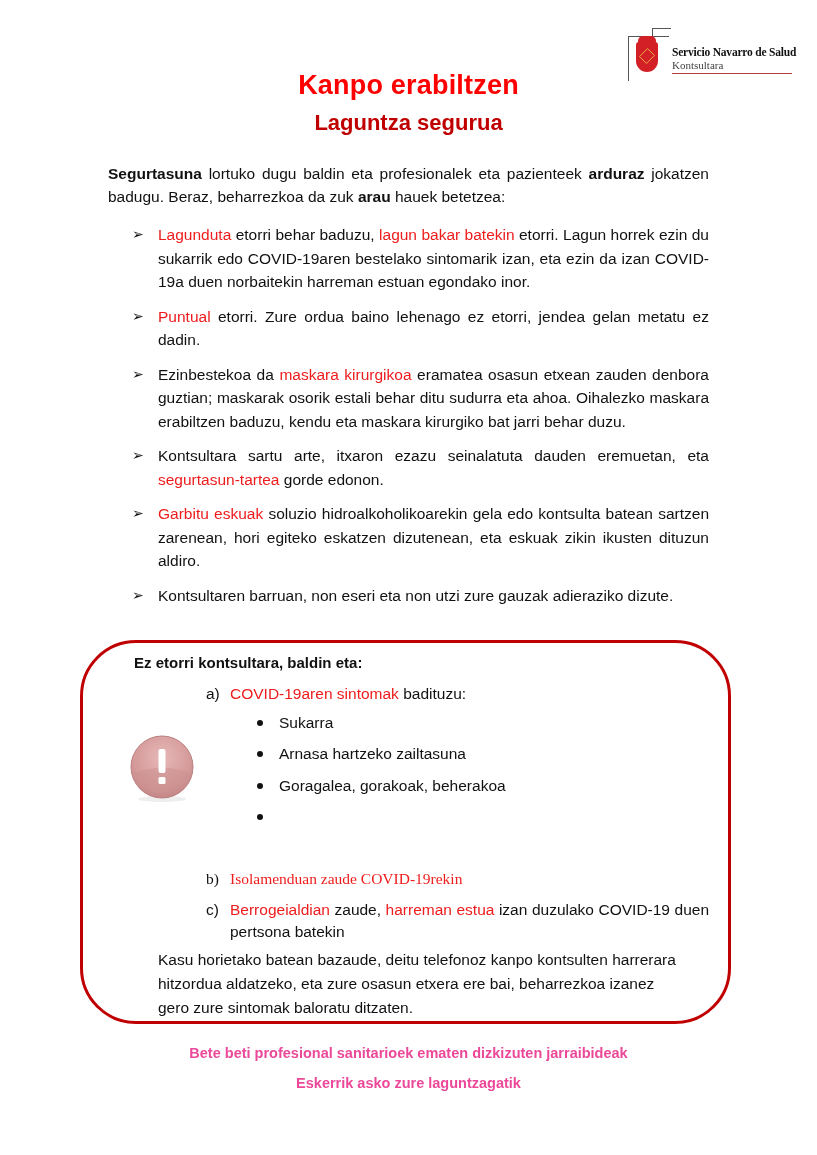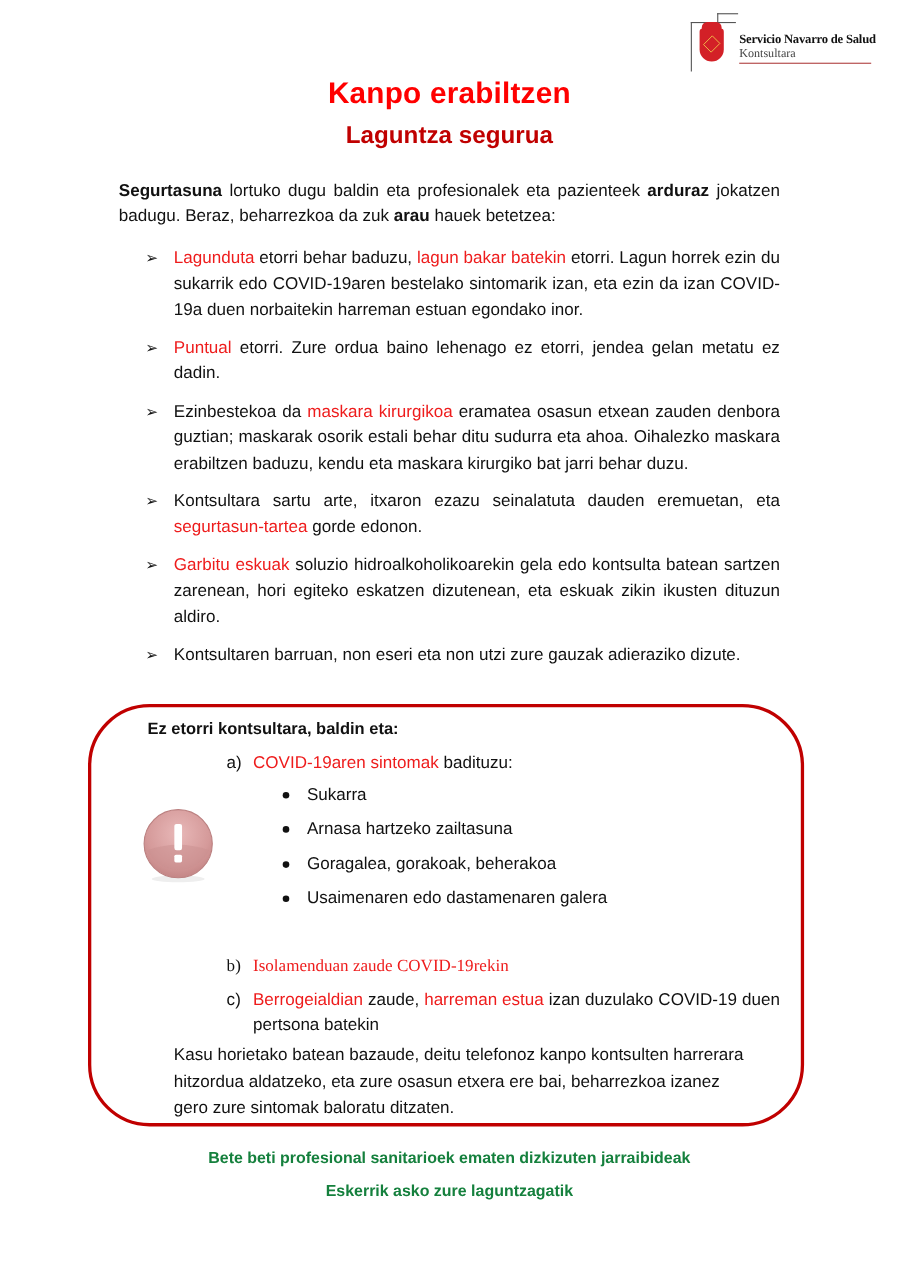--- a/index.html
+++ b/index.html
@@ -5,21 +5,21 @@
   html, body { margin: 0; padding: 0; background: #ffffff; }
   body {
     width: 817px; height: 1155px; position: relative; overflow: hidden;
     font-family: "Liberation Sans", "DejaVu Sans", sans-serif;
     color: #111111;
   }
   .red { color: #ee1c1c; }
   b { font-weight: bold; }
 
   
-  .logo { position: absolute; left: 626px; top: 12px; width: 170px; height: 54px; }
+  .logo { position: absolute; left: 626px; top: 28px; width: 170px; height: 54px; }
   .logo .bracket {
     position: absolute; left: 2px; top: 8px; width: 40px; height: 44px;
     border-left: 1.5px solid #555; border-top: 1.5px solid #555;
   }
   .logo .bracket2 {
     position: absolute; left: 26px; top: 0px; width: 18px; height: 14px;
     border-left: 1.5px solid #555; border-top: 1.5px solid #555;
   }
   .logo .shield {
     position: absolute; left: 10px; top: 14px; width: 22px; height: 30px;
@@ -94,21 +94,21 @@
     position: absolute; left: 2px; top: 8px; width: 6px; height: 6px; border-radius: 50%; background: #111;
   }
 
   .warn-note {
     position: absolute; left: 158px; top: 948px; width: 520px; font-size: 15.5px; line-height: 24px;
   }
 
   
   .footer1, .footer2 {
     position: absolute; left: 0; width: 817px; text-align: center;
-    font-size: 14.5px; font-weight: bold; color: #15803d;
+    font-size: 14.5px; font-weight: bold; color: #ec4899;
   }
   .footer1 { top: 1045px; }
   .footer2 { top: 1075px; }
 </style>
 </head>
 <body>
 
 <div class="logo">
   <div class="bracket"></div>
   <div class="bracket2"></div>
@@ -173,21 +173,21 @@
 </svg>
 
 <div class="cond cond-a">
   <span class="lbl">a)</span><span class="red">COVID-19aren sintomak</span><span> badituzu:</span>
 </div>
 
 <ul class="symptoms">
   <li class="symptom"><span class="dot"></span><span>Sukarra</span></li>
   <li class="symptom"><span class="dot"></span><span>Arnasa hartzeko zailtasuna</span></li>
   <li class="symptom"><span class="dot"></span><span>Goragalea, gorakoak, beherakoa</span></li>
-  <li class="symptom"><span class="dot"></span><span>Usaimenaren edo dastamenaren galera</span></li>
+  <li class="symptom"><span class="dot"></span></li>
 </ul>
 
 <div class="cond cond-b">
   <span class="lbl">b)</span><span class="red">Isolamenduan zaude COVID-19rekin</span>
 </div>
 
 <div class="cond cond-c">
   <span class="lbl">c)</span>
   <div class="body"><span class="red">Berrogeialdian</span><span> zaude, </span><span class="red">harreman estua</span><span> izan duzulako COVID-19 duen pertsona batekin</span></div>
 </div>

